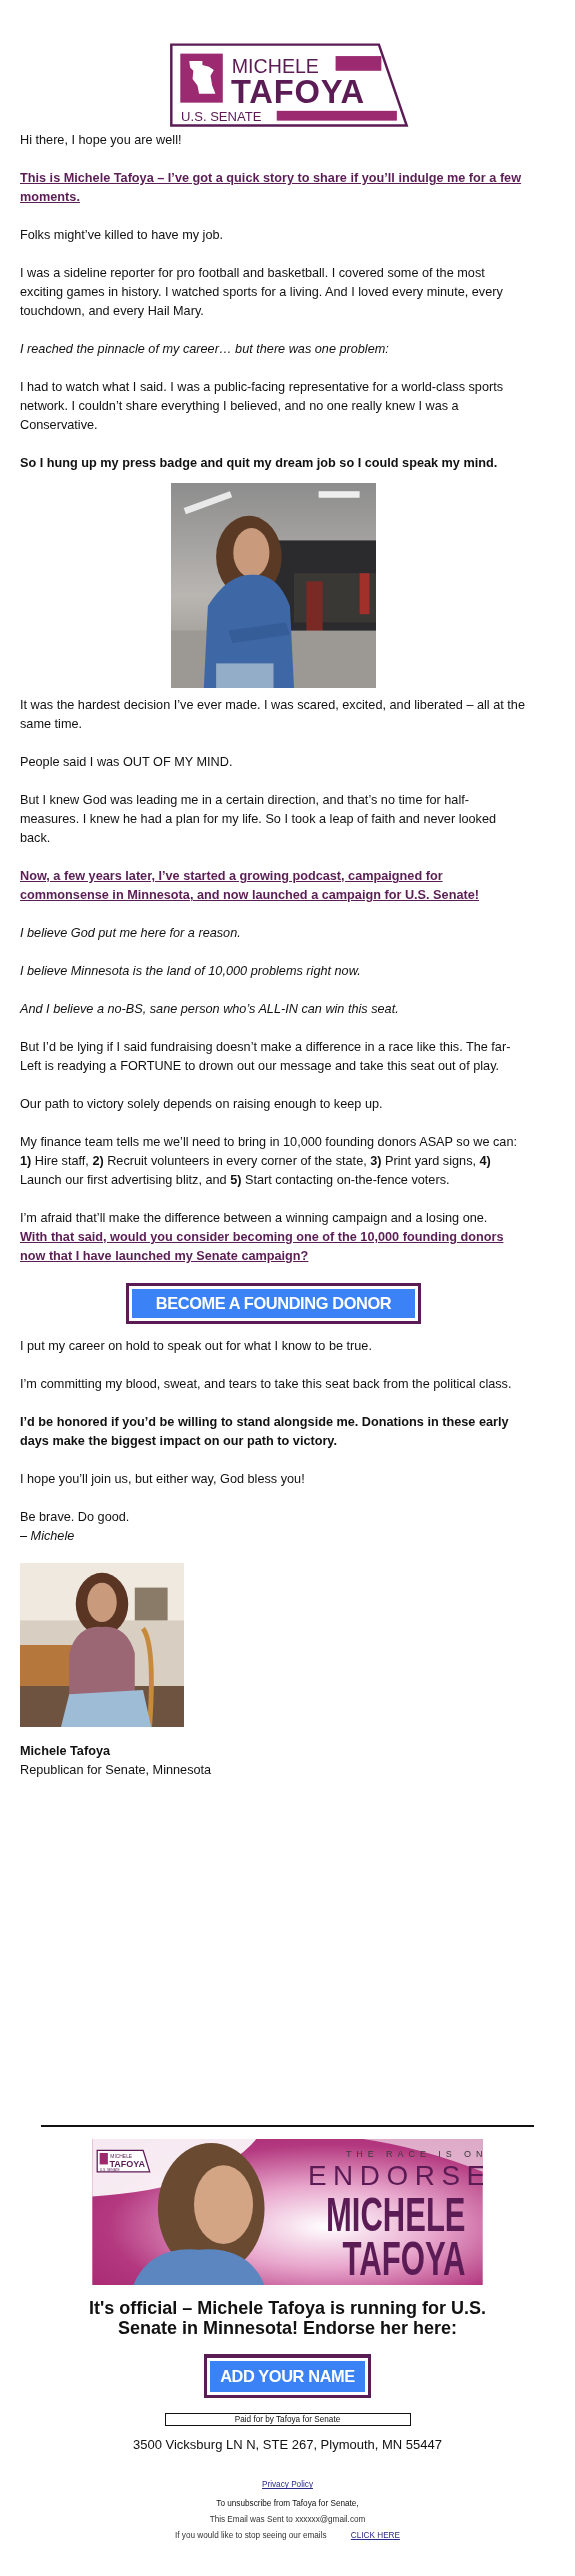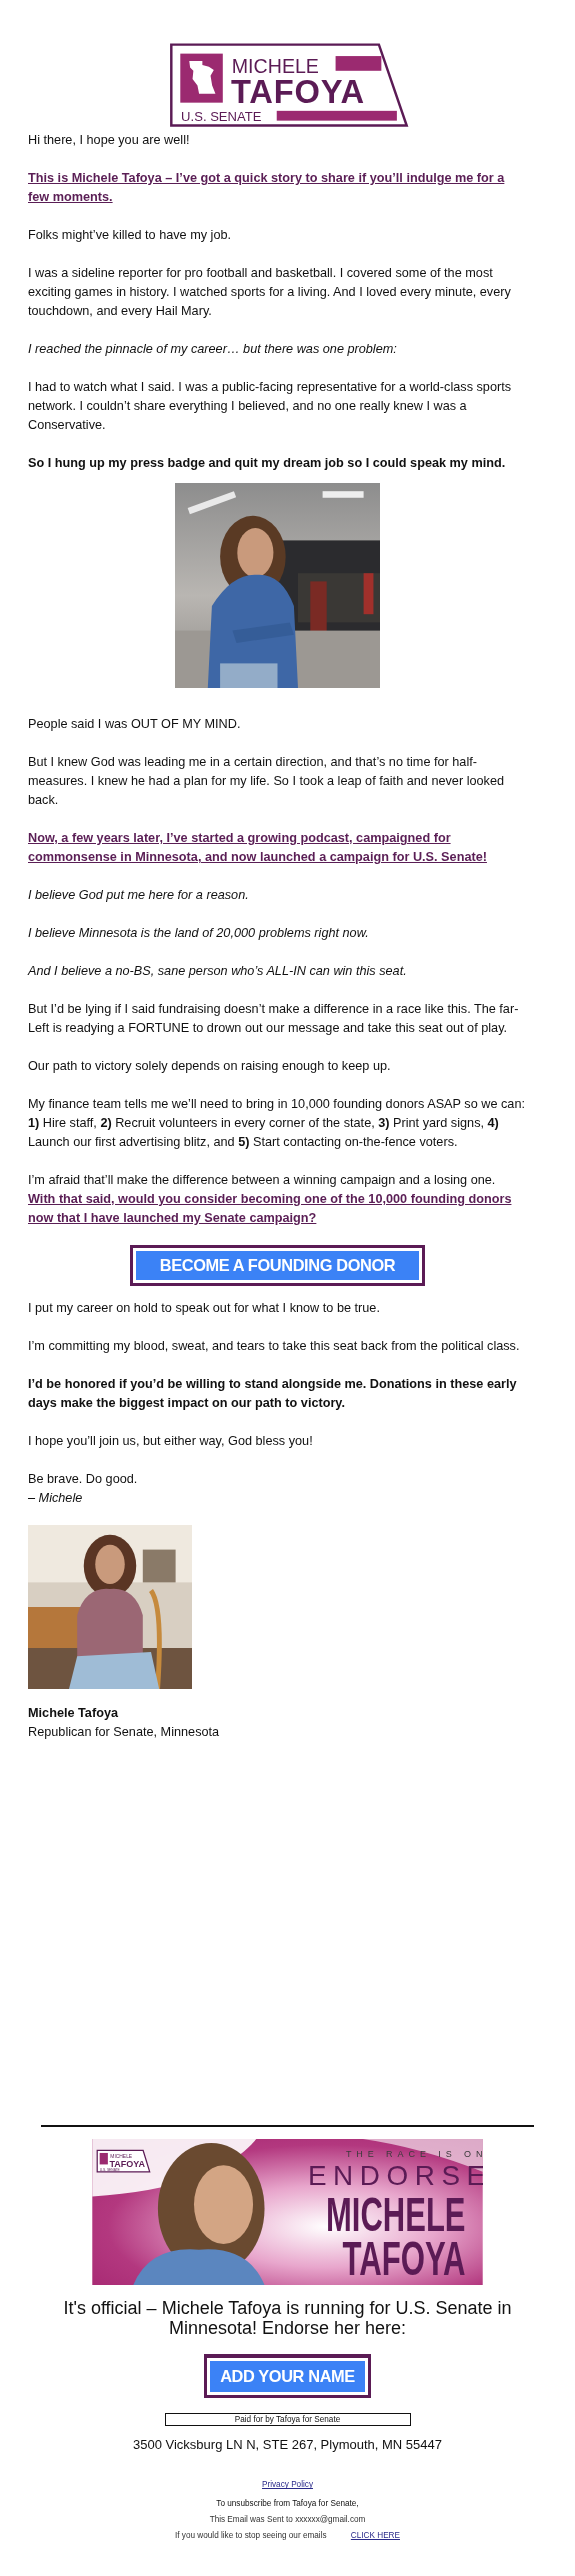--- a/index.html
+++ b/index.html
@@ -1,19 +1,19 @@
 <!DOCTYPE html>
 <html style="font-size:13px"><head>
 <meta charset="utf-8">
 <style>
   * { box-sizing: border-box; margin: 0; padding: 0; }
   html, body { background: #ffffff; }
   body { width: 575px; font-family: "Liberation Sans", sans-serif; color: #111111; }
   .wrap { width: 575px; position: relative; }
-  .content { padding: 0 48px 0 28px; }
+  .content { padding: 0 48px 0 20px; }
 
   
   .logo-row { height: 131px; position: relative; }
   .logo { position: absolute; left: 169px; top: 43px; width: 240px; height: 85px; }
 
   p.para { font-size: 12.7px; line-height: 19px; margin: 0; }
   .gap { height: 19px; }
   .link-bold { color: #5a1e55; font-weight: bold; text-decoration: underline; }
   .it { font-style: italic; }
   .b { font-weight: bold; }
@@ -94,30 +94,31 @@
         <rect x="230" y="110" width="12" height="50" fill="#a1302b"></rect>
         <rect x="0" y="180" width="250" height="70" fill="#9c9893"></rect>
         <ellipse cx="95" cy="90" rx="40" ry="50" fill="#5a3a24"></ellipse>
         <ellipse cx="98" cy="85" rx="22" ry="30" fill="#c99a7c"></ellipse>
         <path d="M45,150 Q70,110 100,112 Q130,110 145,150 L150,250 L40,250 Z" fill="#3e67a6"></path>
         <path d="M70,180 L140,170 L145,185 L75,195 Z" fill="#355d98"></path>
         <rect x="55" y="220" width="70" height="30" fill="#93acc8"></rect>
       </svg>
     </div>
 
+    <p class="para">It was the hardest decision I’ve ever made. I was scared, excited, and liberated – all at the same time.</p>
     <div class="gap"></div>
     <p class="para">People said I was OUT OF MY MIND.</p>
     <div class="gap"></div>
     <p class="para">But I knew God was leading me in a certain direction, and that’s no time for half-measures. I knew he had a plan for my life. So I took a leap of faith and never looked back.</p>
     <div class="gap"></div>
     <p class="para"><a class="link-bold">Now, a few years later, I’ve started a growing podcast, campaigned for commonsense in Minnesota, and now launched a campaign for U.S. Senate!</a></p>
     <div class="gap"></div>
     <p class="para it">I believe God put me here for a reason.</p>
     <div class="gap"></div>
-    <p class="para it">I believe Minnesota is the land of 20,000 problems right now.</p>
+    <p class="para it">I believe Minnesota is the land of 10,000 problems right now.</p>
     <div class="gap"></div>
     <p class="para it">And I believe a no-BS, sane person who’s ALL-IN can win this seat.</p>
     <div class="gap"></div>
     <p class="para">But I’d be lying if I said fundraising doesn’t make a difference in a race like this. The far-Left is readying a FORTUNE to drown out our message and take this seat out of play.</p>
     <div class="gap"></div>
     <p class="para">Our path to victory solely depends on raising enough to keep up.</p>
     <div class="gap"></div>
     <p class="para"><span>My finance team tells me we’ll need to bring in 10,000 founding donors ASAP so we can: </span><span class="b">1)</span><span> Hire staff, </span><span class="b">2)</span><span> Recruit volunteers in every corner of the state, </span><span class="b">3)</span><span> Print yard signs, </span><span class="b">4)</span><span> Launch our first advertising blitz, and </span><span class="b">5)</span><span> Start contacting on-the-fence voters.</span></p>
     <div class="gap"></div>
     <p class="para">I’m afraid that’ll make the difference between a winning campaign and a losing one.</p>
@@ -188,21 +189,21 @@
         <ellipse cx="160" cy="80" rx="36" ry="48" fill="#d3a584"></ellipse>
         <path d="M50,178 Q70,130 130,135 Q190,130 210,178 Z" fill="#5b86bf"></path>
 
         <text x="400" y="22" text-anchor="middle" font-family="Liberation Sans, sans-serif" font-size="11" letter-spacing="6" fill="#3a3a3a">THE RACE IS ON:</text>
         <text x="375" y="56" text-anchor="middle" font-family="Liberation Sans, sans-serif" font-size="34" letter-spacing="8" fill="#5b1b55">ENDORSE</text>
         <text x="370" y="112" text-anchor="middle" font-family="Liberation Sans, sans-serif" font-size="58" font-weight="bold" fill="#5b1b55" textLength="170" lengthAdjust="spacingAndGlyphs">MICHELE</text>
         <text x="380" y="166" text-anchor="middle" font-family="Liberation Sans, sans-serif" font-size="58" font-weight="bold" fill="#5b1b55" textLength="150" lengthAdjust="spacingAndGlyphs">TAFOYA</text>
       </svg>
     </a>
 
-    <p class="official" style="padding:0 60px;"><span>It's official – Michele Tafoya is running for U.S. Senate in Minnesota! Endorse her here:</span></p>
+    <p class="official" style="padding:0 60px;font-weight:bold;"><span>It's official – Michele Tafoya is running for U.S. Senate in Minnesota! Endorse her here:</span></p>
 
     <div class="cta-wrap" style="margin:16.4px 0 15px 0;">
       <a class="cta cta-small">
         <span class="cta-inner">ADD YOUR NAME</span>
       </a>
     </div>
 
     <div class="paid-box"><span>Paid for by Tafoya for Senate</span></div>
     <p class="addr">3500 Vicksburg LN N, STE 267, Plymouth, MN 55447</p>
     <a class="privacy">Privacy Policy</a>

